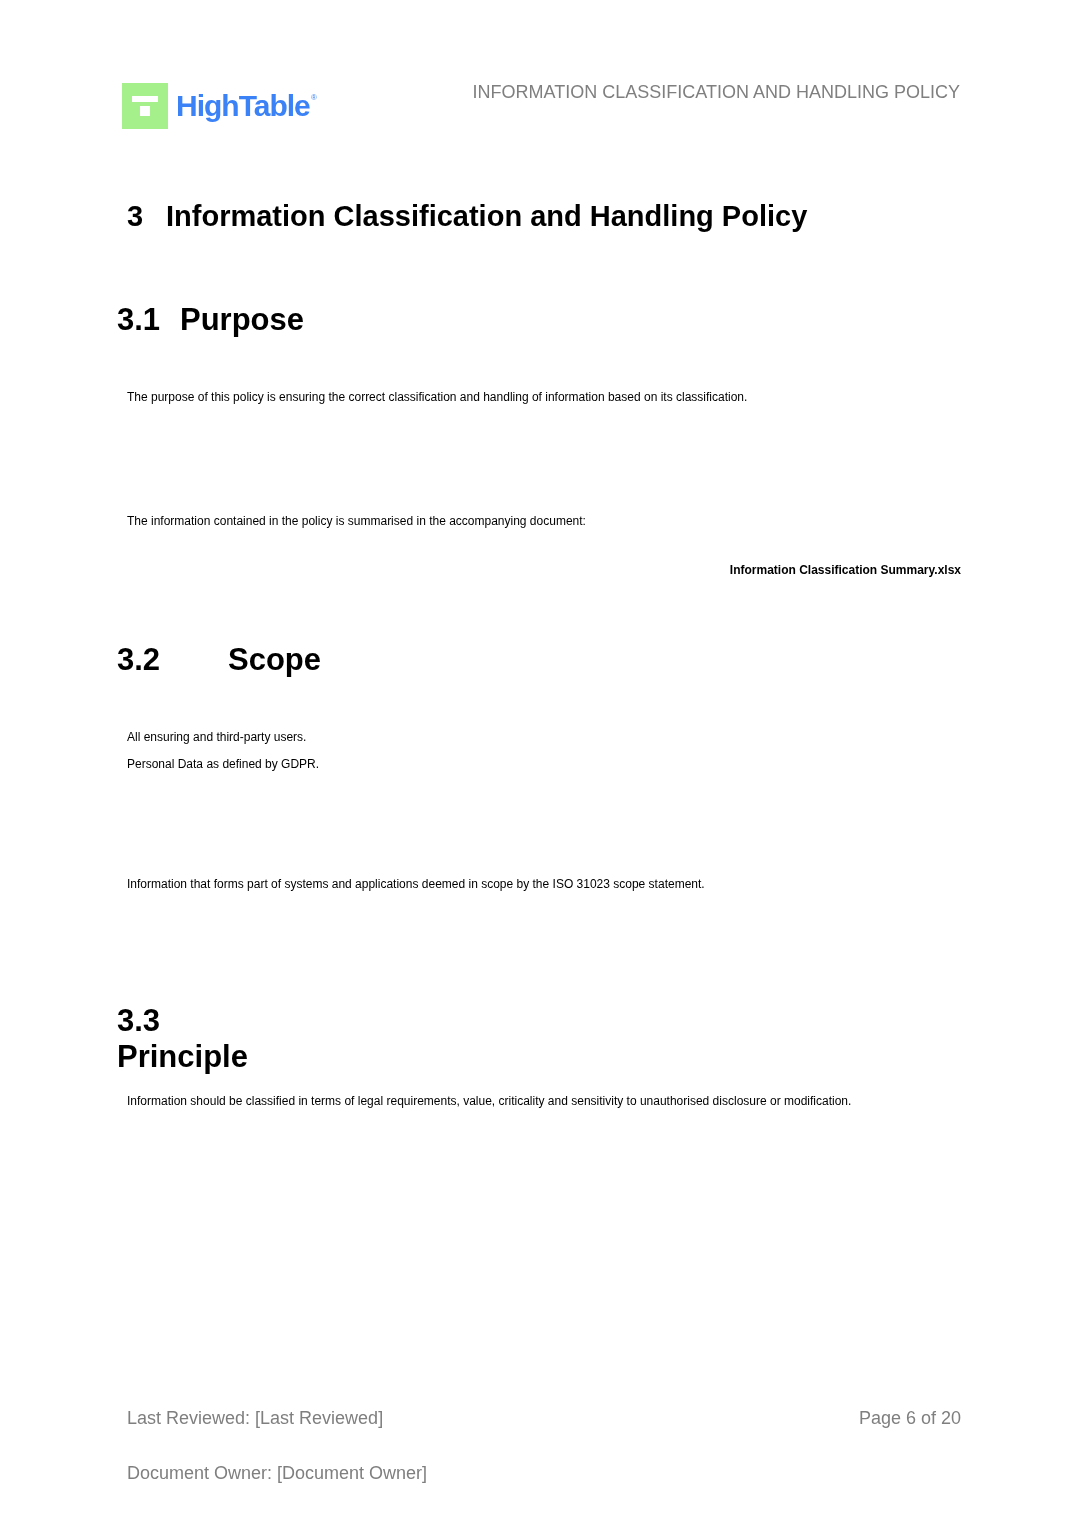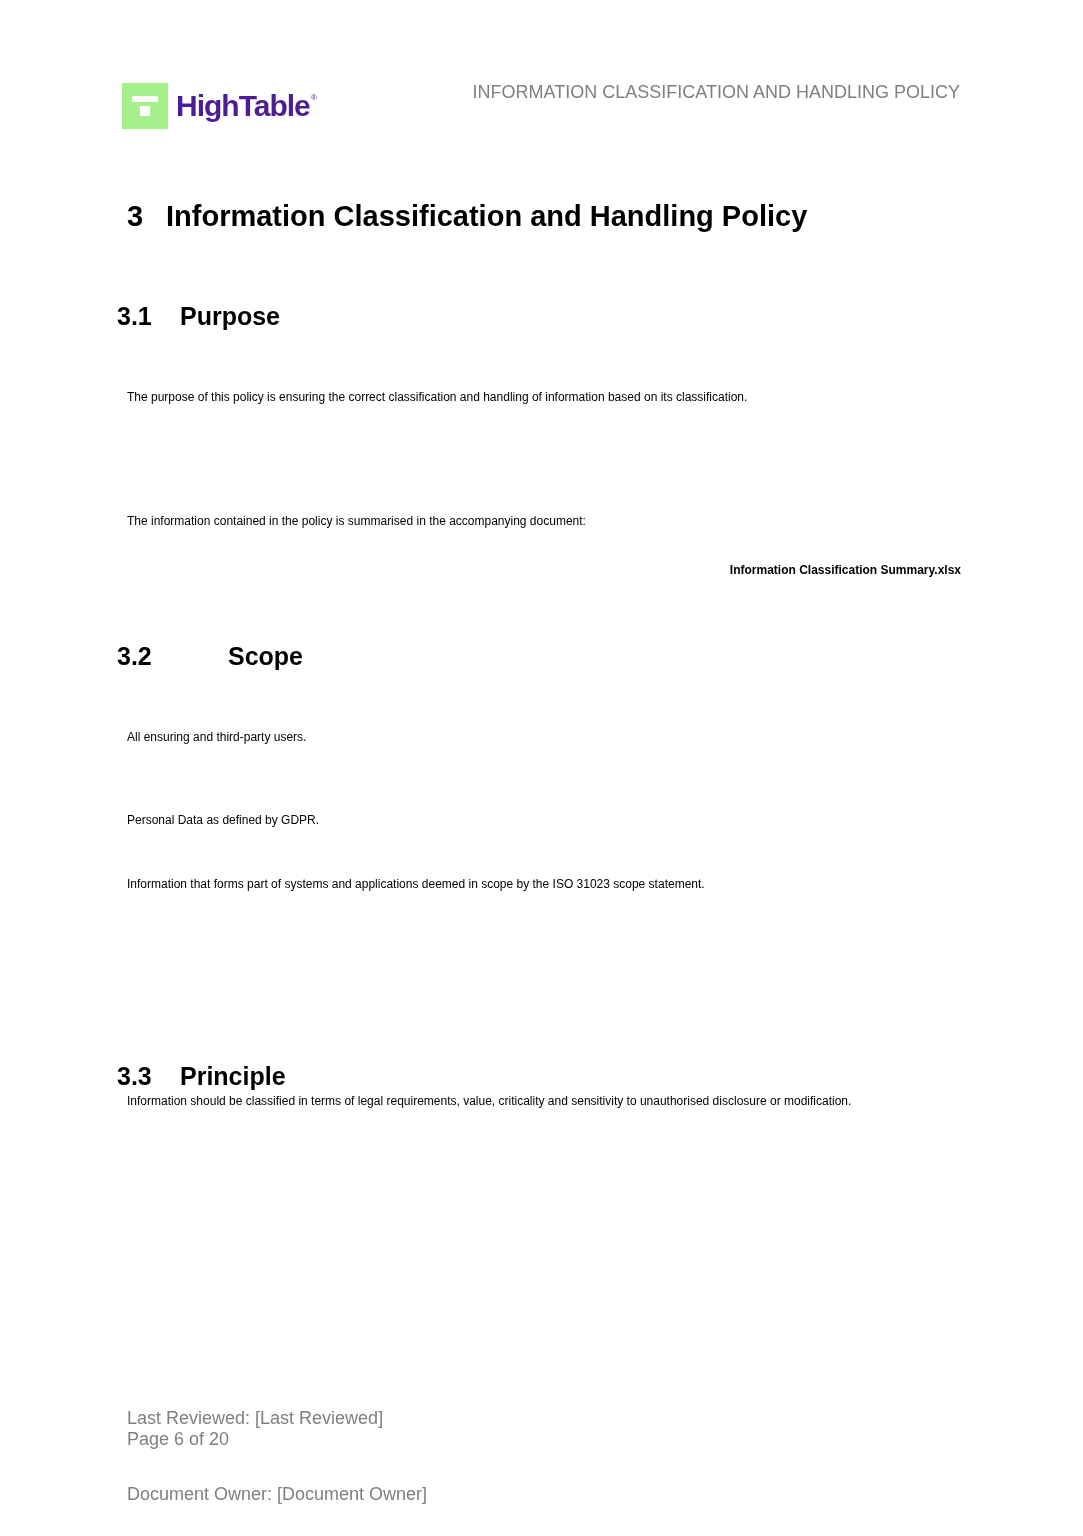--- a/index.html
+++ b/index.html
@@ -41,21 +41,21 @@
       left: 18px;
       top: 23px;
       width: 10px;
       height: 10px;
       background: #ffffff;
     }
     .logo-text {
       margin-left: 8px;
       font-size: 30px;
       font-weight: bold;
-      color: #4c1d95;
+      color: #3b82f6;
       letter-spacing: -1px;
       position: relative;
     }
     .logo-text .reg {
       font-size: 8px;
       position: absolute;
       right: -6px;
       top: 4px;
       font-weight: normal;
     }
@@ -76,21 +76,21 @@
       top: 200px;
       font-size: 29px;
       font-weight: bold;
       display: flex;
     }
     .h1 .num { width: 39px; }
 
     .h2 {
       position: absolute;
       left: 117px;
-      font-size: 25px;
+      font-size: 31px;
       font-weight: bold;
       display: flex;
     }
     .h2 .num { width: 63px; }
 
     .para {
       position: absolute;
       left: 127px;
       width: 834px;
       font-size: 12px;
@@ -99,21 +99,21 @@
     .justify { text-align: justify; text-align-last: left; }
     .bold { font-weight: bold; text-align: right; }
 
     .footer {
       position: absolute;
       left: 127px;
       width: 834px;
       color: #7f7f7f;
       font-size: 18px;
     }
-    .footer .row { display: flex; justify-content: space-between; flex-direction: column; }
+    .footer .row { display: flex; justify-content: space-between; }
   </style>
 </head>
 <body>
 
 <div class="logo">
   <div class="logo-mark" style="background: rgb(166, 240, 140);">
     <div class="bar"></div>
     <div class="stem"></div>
   </div>
   <div class="logo-text">
@@ -136,24 +136,24 @@
 </div>
 <div class="para justify" style="top:373px;">The purpose of this policy is ensuring the correct classification and handling of information based on its classification.</div>
 <div class="para" style="top:497px;">The information contained in the policy is summarised in the accompanying document:</div>
 <div class="para bold" style="top:546px;">Information Classification Summary.xlsx</div>
 
 <div class="h2" style="top:642px;gap:48px;">
   <span class="num">3.2</span>
   <span>Scope</span>
 </div>
 <div class="para" style="top:713px;">All ensuring and third-party users.</div>
-<div class="para" style="top:796px;">Personal Data as defined by GDPR.</div>
+<div class="para" style="top:740px;">Personal Data as defined by GDPR.</div>
 <div class="para justify" style="top:860px;">Information that forms part of systems and applications deemed in scope by the ISO 31023 scope statement.</div>
 
-<div class="h2" style="top:1062px;">
+<div class="h2" style="top:1003px;flex-direction:column;">
   <span class="num">3.3</span>
   <span>Principle</span>
 </div>
 <div class="para justify" style="top:1077px;">Information should be classified in terms of legal requirements, value, criticality and sensitivity to unauthorised disclosure or modification.</div>
 
 <div class="footer" style="top:1408px;">
   <div class="row">
     <span>Last Reviewed: [Last Reviewed]</span>
     <span>Page 6 of 20</span>
   </div>

